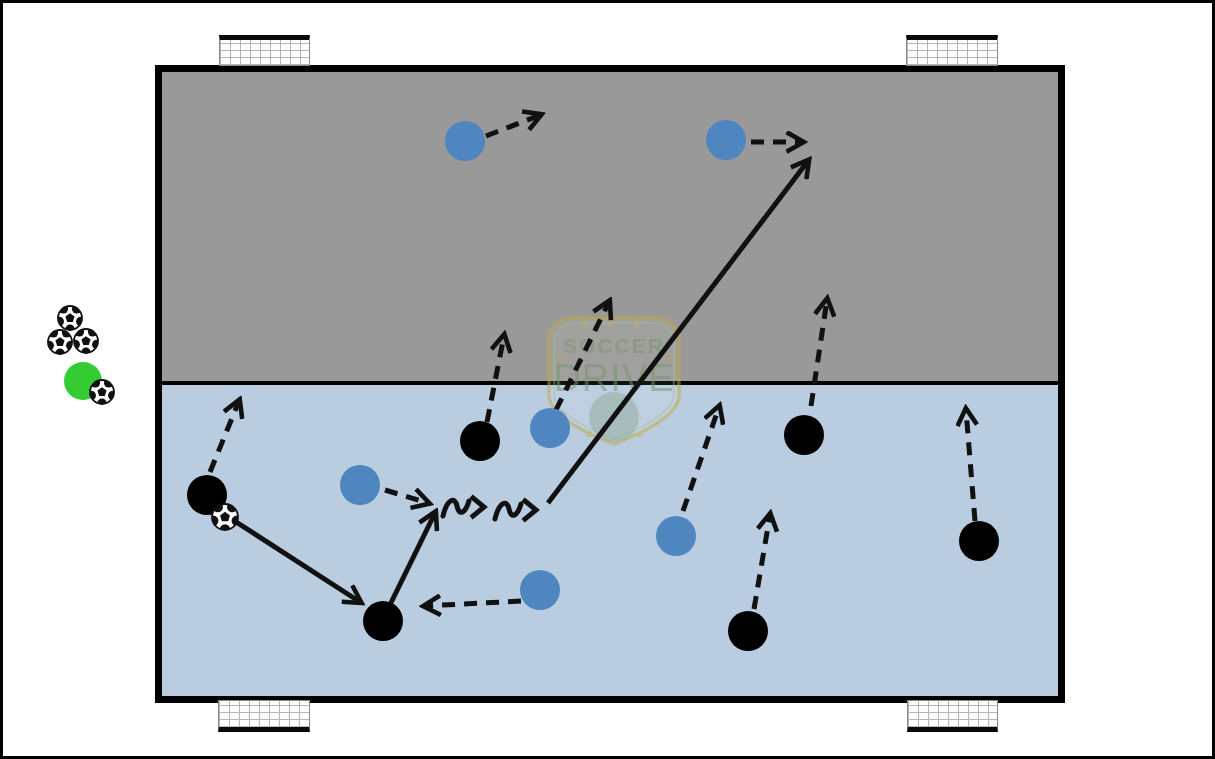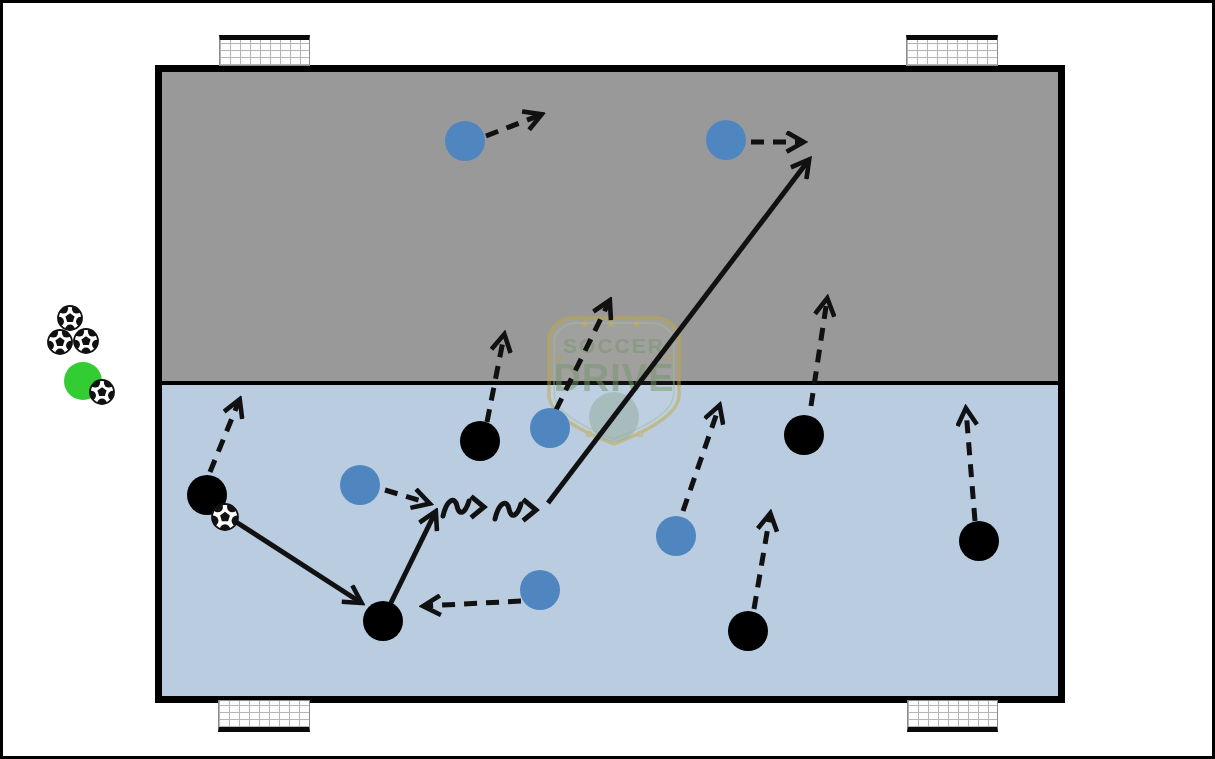--- a/index.html
+++ b/index.html
@@ -16,21 +16,21 @@
       repeating-linear-gradient(90deg,#b5b5b5 0 1px,transparent 1px 10px);
     border:1px solid #8a8a8a;
   }
   .goal.bar-top{border-top:5px solid #0a0a0a;}
   .goal.bar-bottom{border-bottom:5px solid #0a0a0a;}
   #diagram-svg{position:absolute;left:0;top:0;}
   
   .logo-text{position:absolute;left:541px;width:140px;text-align:center;color:var(--logo-green,#6f8f63);}
   #logo-stars{top:314px;font-size:12px;letter-spacing:6px;color:var(--logo-gold,#c5a93f);opacity:.6;}
   #logo-line1{top:331px;font-size:21px;font-weight:bold;letter-spacing:2px;opacity:.55;}
-  #logo-line2{top:354px;font-size:38px;font-weight:bold;letter-spacing:1px;opacity:.5;}
+  #logo-line2{top:354px;font-size:38px;font-weight:normal;letter-spacing:1px;opacity:.5;}
 </style>
 </head>
 <body>
 
 <div id="canvas">
   <div id="field" style="left: 152px; top: 62px; width: 910px; height: 638px; border-width: 7px; background: linear-gradient(rgb(153, 153, 153) 0px, rgb(153, 153, 153) 309px, rgb(0, 0, 0) 309px, rgb(0, 0, 0) 313px, rgb(185, 204, 224) 313px, rgb(185, 204, 224) 100%);"></div>
   <div id="goals-layer">
       <div class="goal bar-top" style="left: 216px; top: 32px; width: 91px; height: 31px;"></div>
       <div class="goal bar-top" style="left: 903px; top: 32px; width: 92px; height: 31px;"></div>
       <div class="goal bar-bottom" style="left: 215px; top: 697px; width: 92px; height: 32px;"></div>

